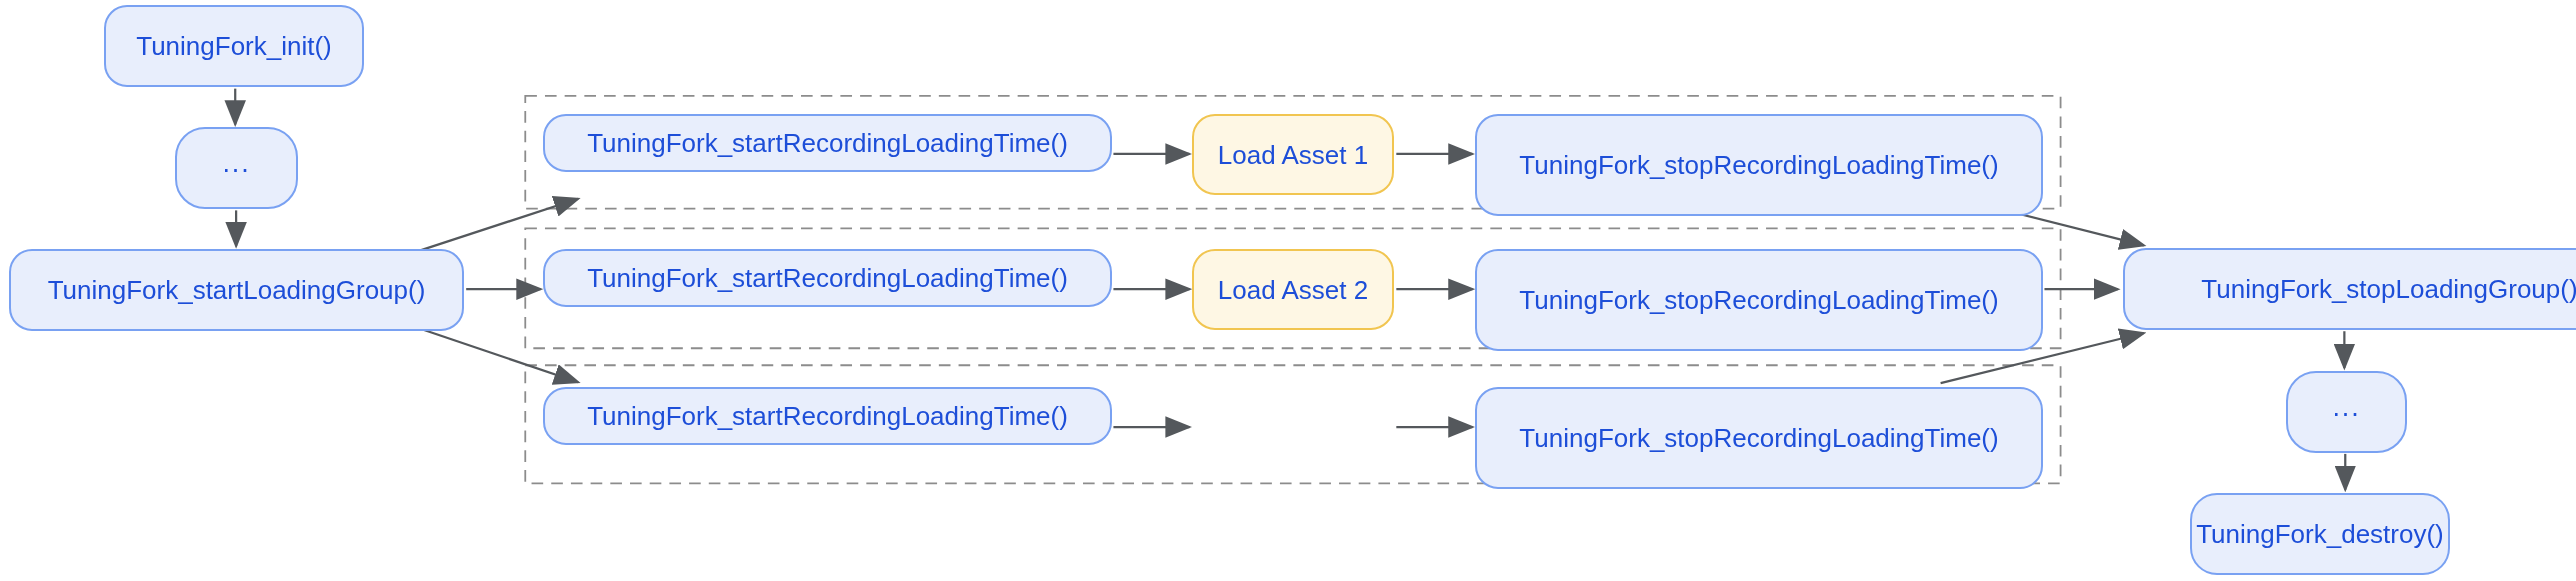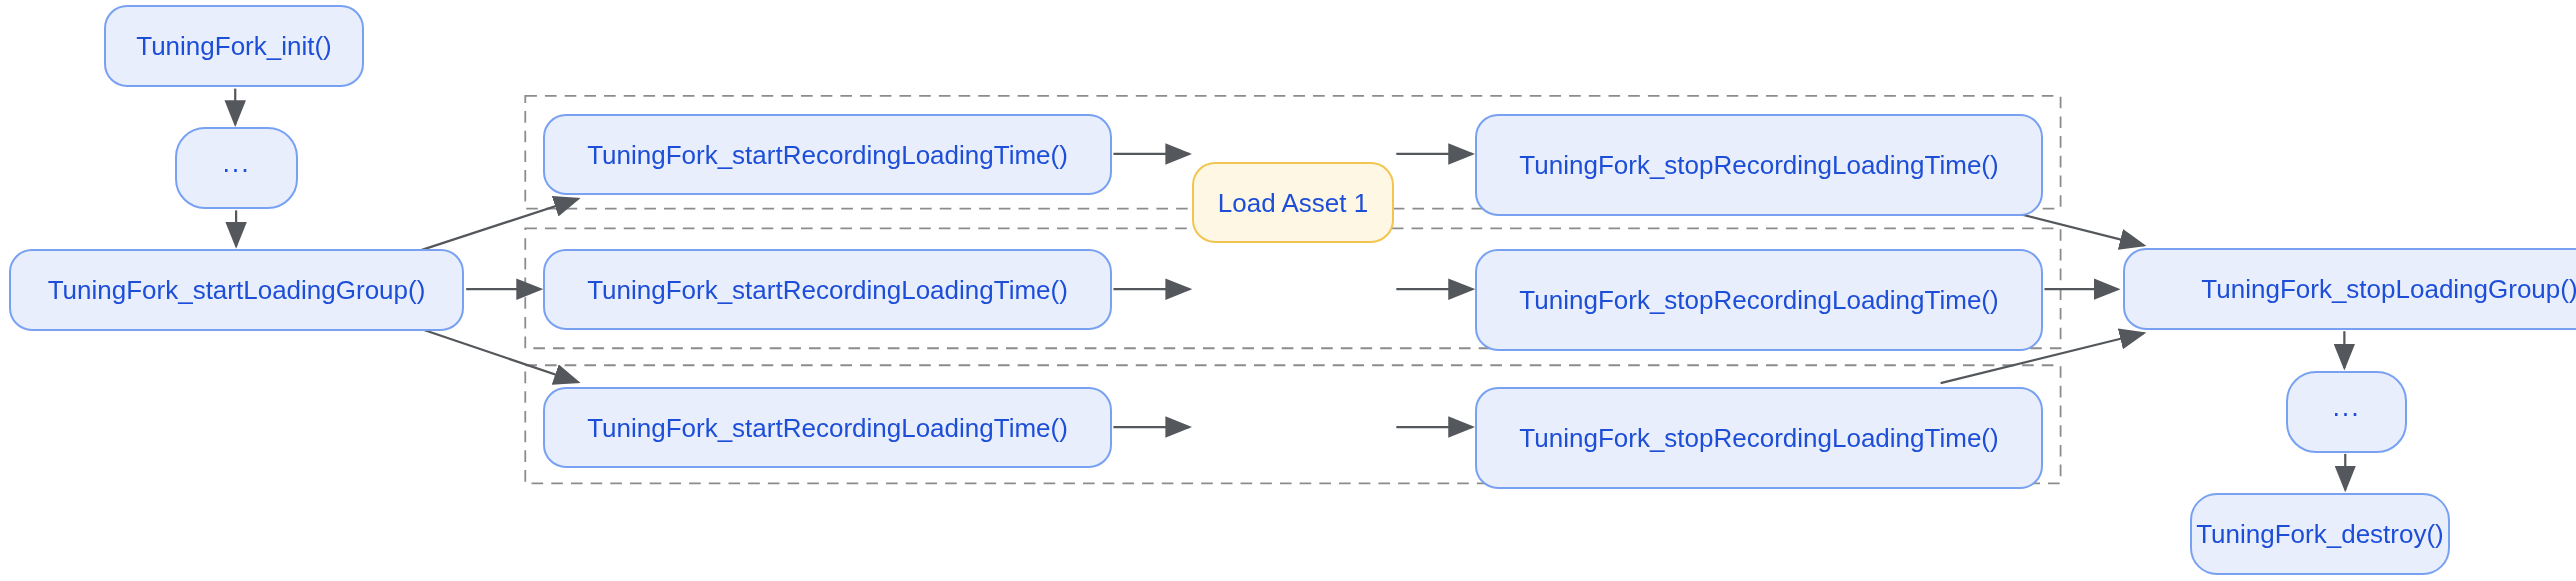--- a/index.html
+++ b/index.html
@@ -26,36 +26,35 @@
     background: #E8EEFC;
     border-radius: 23px;
     color: #1d4ed8;
     font-size: 26px;
     white-space: nowrap;
     line-height: 1;
   }
   .node.yellow {
     background: #FEF7E4;
     border-color: #F1C550;
-    margin-top: 48px;
   }
   .node.ellipsis {
     border-radius: 30px;
     font-size: 27px;
     letter-spacing: 1.8px;
   }
   .node.ellipsis span { transform: translateY(-20%); }
 
   
   .n-init        { left: 104px;  top: 5.4px;   width: 260px; height: 82px; }
   .n-dots-top    { left: 175px;  top: 127px; width: 123px; height: 82px; }
   .n-slg         { left: 9px;   top: 249px; width: 455px; height: 82px; }
 
   
-  .col-start     { left: 543px;  width: 569px; height: 81px; }
+  .col-start     { left: 543px;  width: 569px; height: 58px; }
   .col-asset     { left: 1192px; width: 202px; height: 81px; }
   .col-stop      { left: 1475px; width: 568px; height: 102px; }
   .row1          { top: 114px; }
   .row2          { top: 249px; }
   .row3          { top: 387px; }
 
   
   .n-stoplg      { left: 2123px; top: 248px; width: 533px; height: 82px; }
   .n-dots-bottom { left: 2286px; top: 371px; width: 121px; height: 82px; }
   .n-destroy     { left: 2190px; top: 493px; width: 260px; height: 82px; border-radius: 27px; }
@@ -121,20 +120,23 @@
   <div class="node yellow col-asset row1">
     <span>Load Asset 1</span>
   </div>
   <div class="node col-stop row1">
     <span>TuningFork_stopRecordingLoadingTime()</span>
   </div>
 
   <div class="node col-start row2">
     <span>TuningFork_startRecordingLoadingTime()</span>
   </div>
+  <div class="node yellow col-asset row2">
+    <span>Load Asset 2</span>
+  </div>
   <div class="node col-stop row2">
     <span>TuningFork_stopRecordingLoadingTime()</span>
   </div>
 
   <div class="node col-start row3">
     <span>TuningFork_startRecordingLoadingTime()</span>
   </div>
   <div class="node col-stop row3">
     <span>TuningFork_stopRecordingLoadingTime()</span>
   </div>

